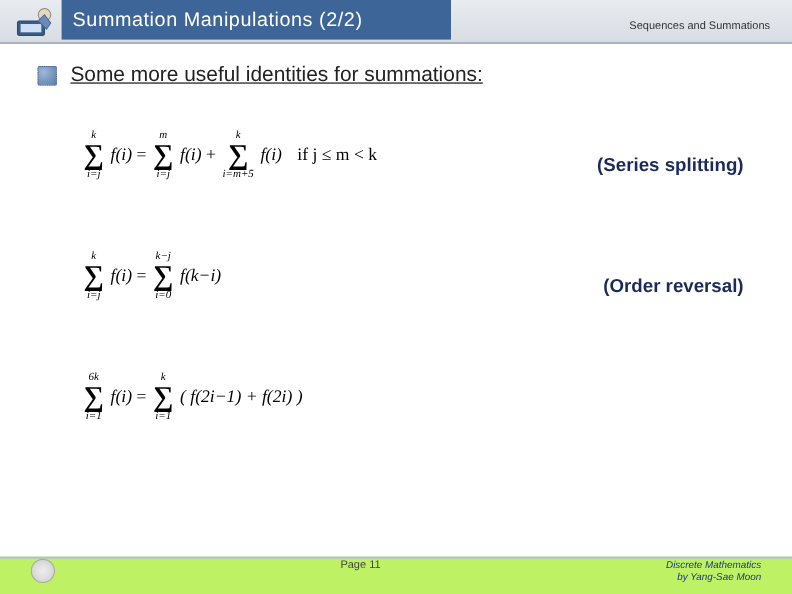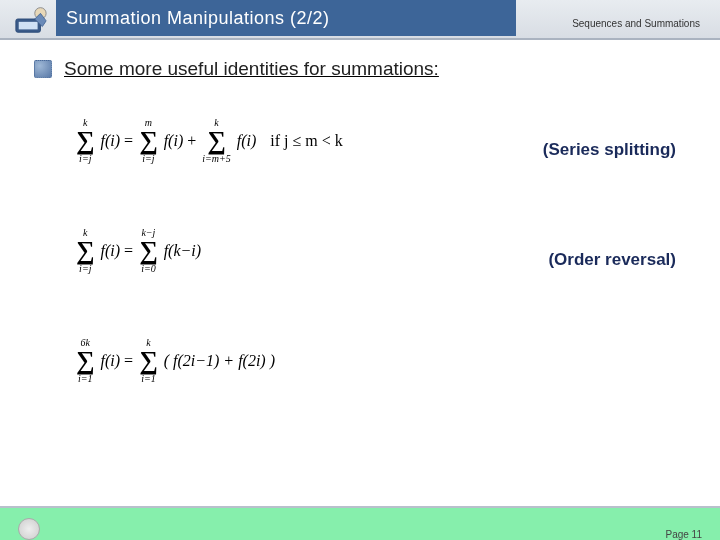--- a/index.html
+++ b/index.html
@@ -14,21 +14,21 @@
   .header-bar {
     position: absolute;
     top: 0; left: 0; right: 0;
     height: 40px;
     background: linear-gradient(to bottom, #e8ecf0 0%, #d8dde4 100%);
     border-bottom: 2px solid #aab3c0;
   }
   .title-block {
     position: absolute;
     top: 0; left: 56px;
-    width: 460px; height: 36px;
+    width: 354px; height: 36px;
     background: #3d6598;
     display: flex;
     align-items: center;
     padding-left: 10px;
   }
   .title-block span {
     color: #ffffff;
     font-size: 18px;
     font-weight: 400;
     letter-spacing: 0.5px;
@@ -104,25 +104,25 @@
     top: 36px;
     font-size: 17px;
     color: #1a2a5a;
     font-weight: bold;
   }
   .footer {
     position: absolute;
     bottom: 0; left: 0; right: 0;
     height: 34px;
     border-top: 2px solid #b8c0cc;
-    background: #86efac;
-    display: flex;
-    align-items: flex-end;
+    background: #bef264;
+    display: flex;
+    align-items: flex-start;
     justify-content: space-between;
-    padding: 0 18px;
+    padding: 0 28px;
   }
   .footer-logo {
     width: 22px; height: 22px;
     border: 1px solid #aaa;
     border-radius: 50%;
     background: radial-gradient(circle, #eee, #ccc);
   }
   .footer-center {
     font-size: 10px;
     color: #444;
@@ -222,13 +222,17 @@
           <span class="lo">i=1</span>
         </span>
       <span class="fn">( f(2i−1) + f(2i) )</span>
     </div>
   </div>
 </div>
 
 <div class="footer">
   <div class="footer-logo"></div>
   <div class="footer-center">Page 11</div>
+  <div class="footer-right">
+    <div>Discrete Mathematics</div>
+    <div>by Yang-Sae Moon</div>
+  </div>
 </div>
 
 </body></html>

